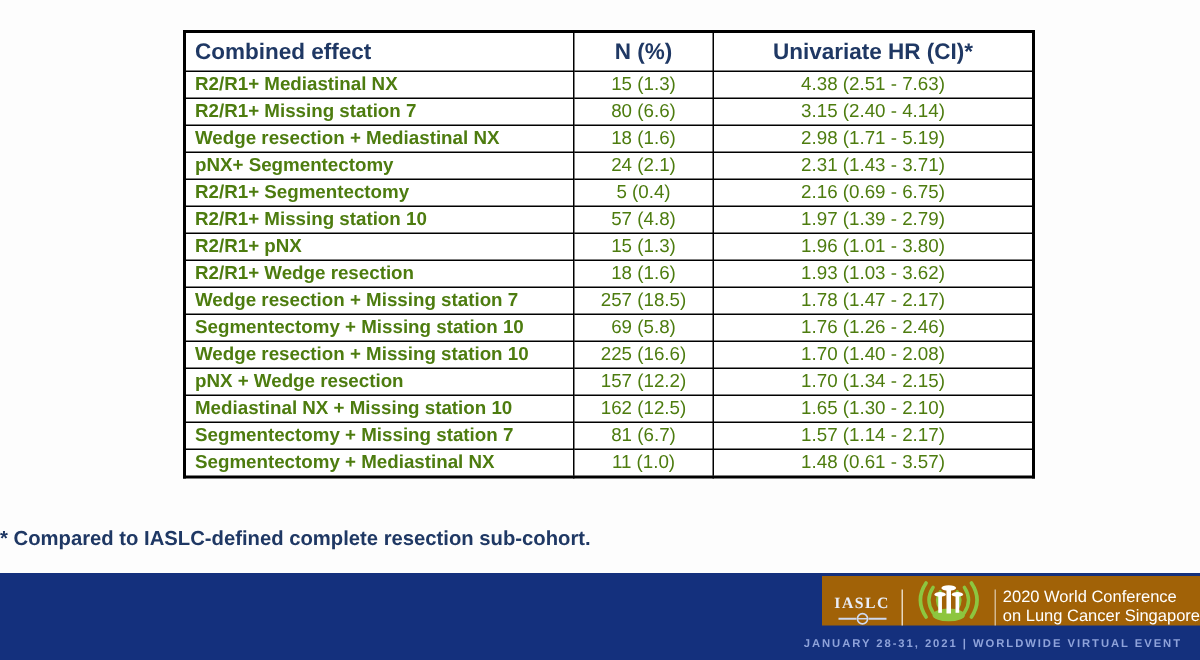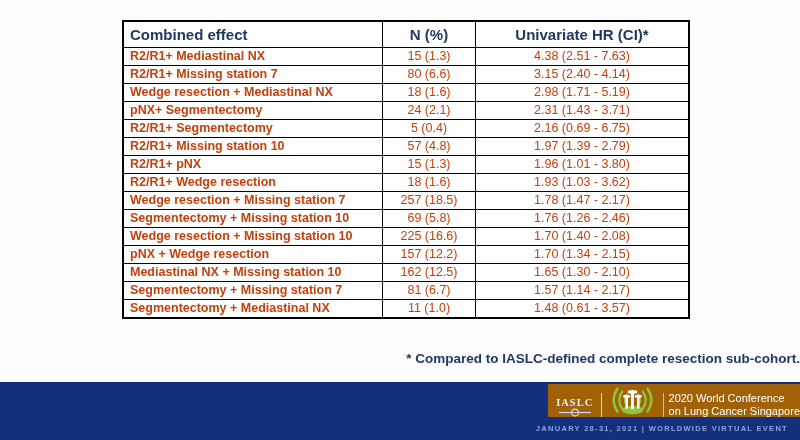--- a/index.html
+++ b/index.html
@@ -14,29 +14,29 @@
   table{border-collapse:collapse;background:#fff;border:2px solid #000;}
   th,td{border:1.5px solid #000;}
   th{
     color:#1f3864;font-size:15px;font-weight:bold;
     padding:4px 6px;white-space:nowrap;
   }
   th.col-effect{text-align:left;width:246px;margin-left:23px;}
   th.col-n{text-align:center;width:80px;}
   th.col-hr{text-align:center;width:200px;}
   td{
-    font-size:12.5px;color:#c2410c;padding:0 6px;
+    font-size:12.5px;color:#4d7c0f;padding:0 6px;
     height:17px;line-height:17px;white-space:nowrap;
   }
   td.effect{font-weight:bold;text-align:left;}
   td.num{text-align:center;font-weight:normal;}
 
   
   .footnote{
-    position:absolute;top:351px;left:0;width:800px;text-align:right;
+    position:absolute;top:351px;left:0;width:800px;text-align:left;
     color:#1f3864;font-weight:bold;font-size:13.5px;
   }
 
   
   .footer-bar{
     position:absolute;left:0;bottom:0;width:800px;height:58px;
     background:#14307d;
   }
   .logo-panel{
     position:absolute;right:0;top:2px;width:252px;height:33px;

